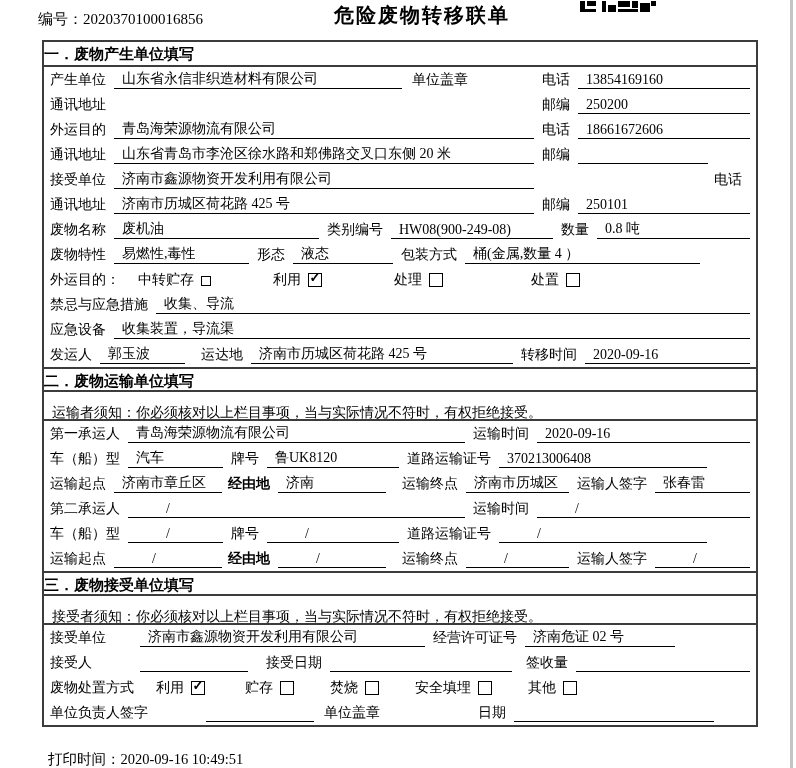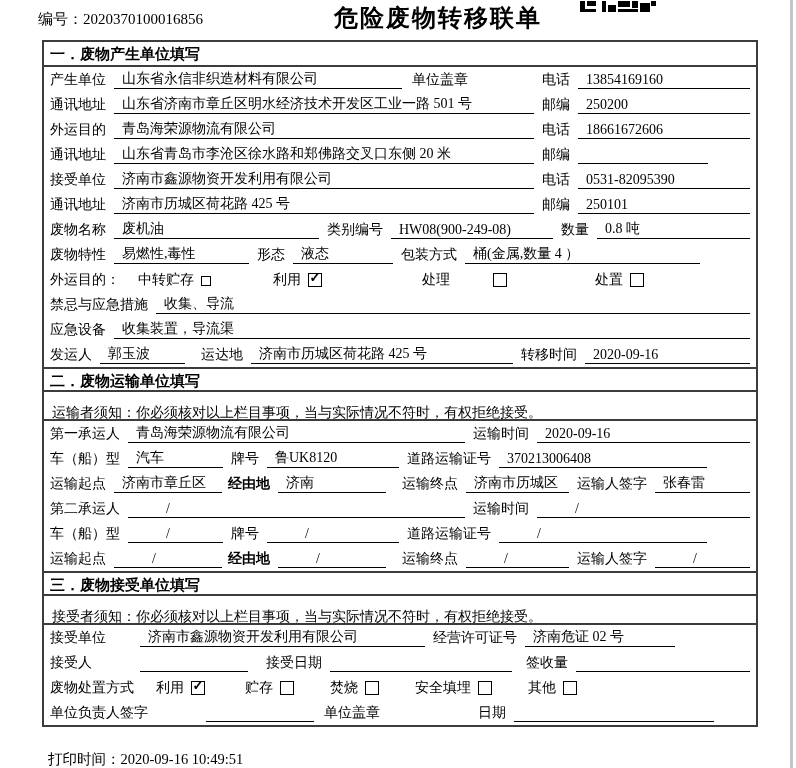--- a/index.html
+++ b/index.html
@@ -2,31 +2,31 @@
 <html><head>
 <meta charset="utf-8">
 <style>
   html,body{margin:0;padding:0;}
   body{
     width:796px;height:768px;background:#ffffff;position:relative;
     font-family:"Liberation Serif","DejaVu Serif",serif;
     color:#000;font-size:14px;overflow:hidden;
   }
   .serial{position:absolute;left:38px;top:10px;font-size:15px;white-space:nowrap;}
-  .title{position:absolute;left:334px;top:2px;font-size:24px;font-weight:bold;letter-spacing:2px;white-space:nowrap;}
+  .title{position:absolute;left:334px;top:2px;font-size:20px;font-weight:bold;letter-spacing:2px;white-space:nowrap;}
   .qr{position:absolute;left:580px;top:0;}
   .edge-line{position:absolute;right:3px;top:0;width:3px;height:768px;background:#c4c4c4;}
 
   .tbl{
     position:absolute;left:42px;top:40px;width:716px;
     border:2px solid #3c3c3c;box-sizing:border-box;background:#fff;
   }
   .sec-h{
     font-weight:bold;font-size:15px;height:25px;line-height:25px;
-    padding:0 6px;border-bottom:2px solid #3c3c3c;box-sizing:border-box;white-space:nowrap;font-family:Liberation Serif, serif;
+    padding:0 0;border-bottom:2px solid #3c3c3c;box-sizing:border-box;white-space:nowrap;font-family:Liberation Serif, serif;
   }
   .sec-h.mid{border-top:2px solid #3c3c3c;}
   .notice{
     height:29px;line-height:29px;padding:6px 8px;border-bottom:2px solid #3c3c3c;
     box-sizing:border-box;white-space:nowrap;
   }
   .row{
     display:flex;align-items:flex-end;height:25px;padding:0 6px 3px 6px;
     box-sizing:border-box;white-space:nowrap;
   }
@@ -35,21 +35,21 @@
     flex:none;border-bottom:1px solid #000;padding:0 4px 0 8px;
     box-sizing:border-box;min-height:17px;overflow:hidden;
   }
   .u.grow{flex:1;}
   .u.sl{padding-left:38px;}
   .grow{flex:1;}
   .sp{flex:none;}
   .ml6{margin-left:6px;font-weight:bold;}.ml8{margin-left:8px;}.ml10{margin-left:10px;}
   .ml14{margin-left:14px;}.ml16{margin-left:16px;}.ml18{margin-left:18px;}
   .ml36{margin-left:36px;margin-top:40px;}.ml40{margin-left:40px;}
-  .ml62{margin-left:62px;}.ml72{margin-left:100px;gap:36px;}.ml88{margin-left:88px;}
+  .ml62{margin-left:62px;}.ml72{margin-left:72px;}.ml88{margin-left:88px;}
   .opt{flex:none;display:flex;align-items:flex-end;}
   .cb{
     flex:none;display:inline-block;width:12px;height:12px;border:1.5px solid #000;
     margin-left:7px;margin-bottom:2px;position:relative;box-sizing:content-box;background:#fff;
   }
   .cb.sm{width:8px;height:8px;margin-bottom:3px;}
   .cb.checked::after{
     content:"✓";position:absolute;left:0px;top:-3px;width:12px;
     font-size:13px;font-weight:bold;line-height:14px;text-align:center;
   }
@@ -84,21 +84,20 @@
     <span class="lbl">产生单位</span>
     <span class="u" style="width:288px">山东省永信非织造材料有限公司</span>
     <span class="lbl ml10">单位盖章</span>
     <span class="grow"></span>
     <span class="lbl">电话</span>
     <span class="u" style="width:172px">13854169160</span>
   </div>
 
   <div class="row">
     <span class="lbl">通讯地址</span>
-    <span class="u" style="width:420px">山东省济南市章丘区明水经济技术开发区工业一路 501 号</span>
     <span class="grow"></span>
     <span class="lbl">邮编</span>
     <span class="u" style="width:172px">250200</span>
   </div>
 
   <div class="row">
     <span class="lbl">外运目的</span>
     <span class="u" style="width:420px">青岛海荣源物流有限公司</span>
     <span class="grow"></span>
     <span class="lbl">电话</span>
@@ -112,21 +111,20 @@
     <span class="lbl">邮编</span>
     <span class="u" style="width:130px"></span>
     <span class="sp" style="width:42px"></span>
   </div>
 
   <div class="row">
     <span class="lbl">接受单位</span>
     <span class="u" style="width:420px">济南市鑫源物资开发利用有限公司</span>
     <span class="grow"></span>
     <span class="lbl">电话</span>
-    <span class="u" style="width:172px">0531-82095390</span>
   </div>
 
   <div class="row">
     <span class="lbl">通讯地址</span>
     <span class="u" style="width:420px">济南市历城区荷花路 425 号</span>
     <span class="grow"></span>
     <span class="lbl">邮编</span>
     <span class="u" style="width:172px">250101</span>
   </div>
 

